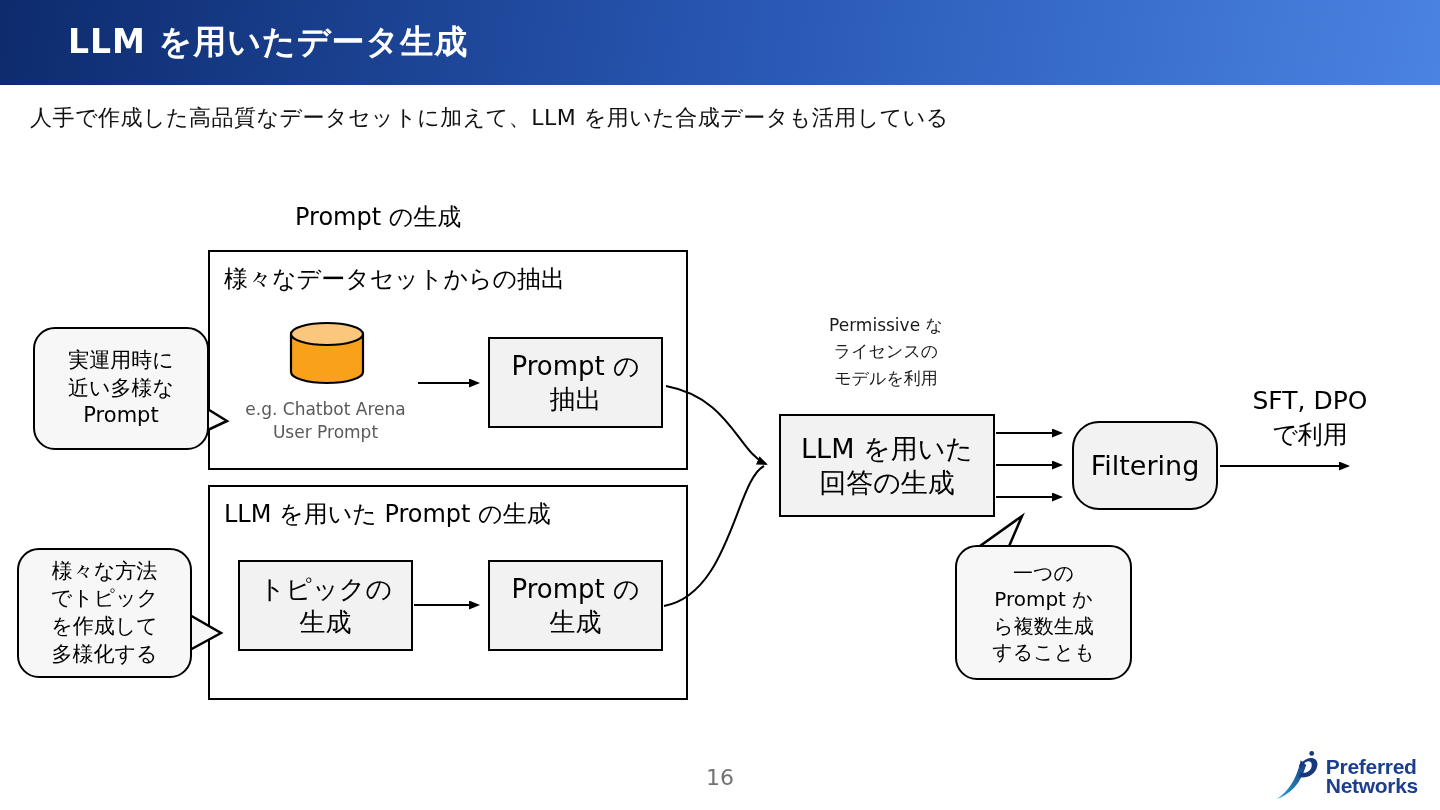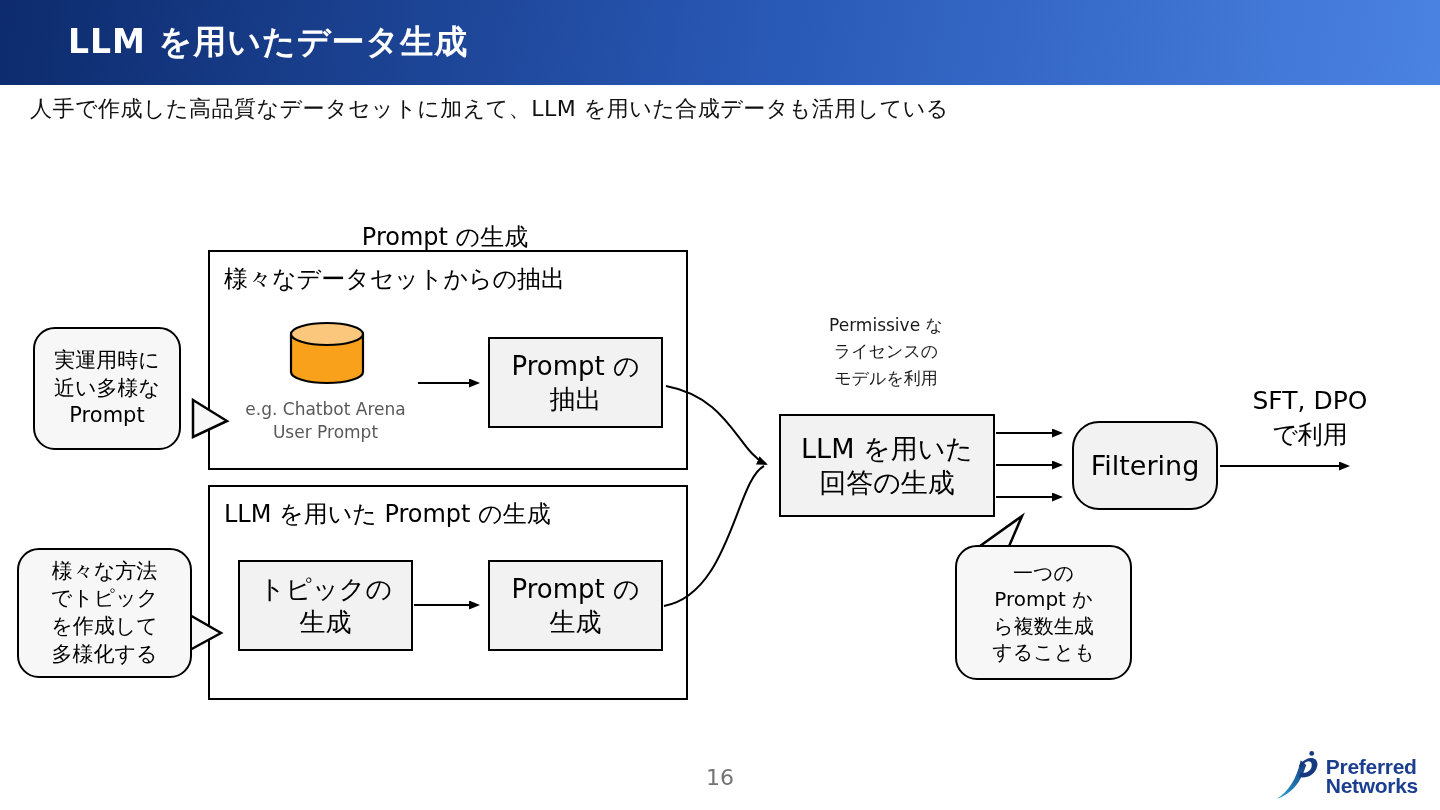--- a/index.html
+++ b/index.html
@@ -17,28 +17,28 @@
     background: linear-gradient(100deg, #0d2b6d 0%, #2a5ab8 55%, #4b83e2 100%);
     display: flex; align-items: center; padding-left: 68px;
     z-index: 4;
   }
   .header-title {
     color: #ffffff; font-size: 33px; font-weight: 700; letter-spacing: 1px;
   }
 
   
   .subtitle {
-    position: absolute; left: 30px; top: 94px; width: 1380px;
+    position: absolute; left: 30px; top: 103px; width: 1380px;
     font-size: 22px; color: #111; letter-spacing: 0.5px; z-index: 4;
   }
 
   
   .diagram-heading {
-    position: absolute; left: 295px; top: 221px; width: 300px;
-    text-align: center; font-size: 24px; color: #000; z-index: 1;
+    position: absolute; left: 295px; top: 201px; width: 300px;
+    font-size: 24px; color: #000; z-index: 1;
   }
 
   
   .group-box {
     position: absolute; background: #ffffff; border: 2px solid #000; z-index: 1;
   }
   .group-box .group-label {
     position: absolute; left: 14px; top: 11px; font-size: 24px; color: #000;
     white-space: nowrap;
   }
@@ -79,21 +79,21 @@
     z-index: 2; pointer-events: none;
   }
 
   
   .bubble {
     position: absolute; background: #f7f7f7; border: 2.5px solid #000;
     border-radius: 22px; display: flex; flex-direction: column;
     align-items: center; justify-content: center;
     font-size: 21px; color: #000; line-height: 1.32; text-align: center; z-index: 3;
   }
-  .bubble-realuse { left: 33px;  top: 327px; width: 148px; height: 123px; }
+  .bubble-realuse { left: 33px;  top: 327px; width: 176px; height: 123px; }
   .bubble-topics  { left: 17px;  top: 548px; width: 175px; height: 130px; }
   .bubble-multi   { left: 955px; top: 545px; width: 177px; height: 135px; font-size: 20px; }
 
   
   .page-number {
     position: absolute; left: 0; top: 765px; width: 1440px;
     text-align: center; font-size: 22px; color: #737373; z-index: 1;
   }
   .logo {
     position: absolute; right: 22px; bottom: 8px;

